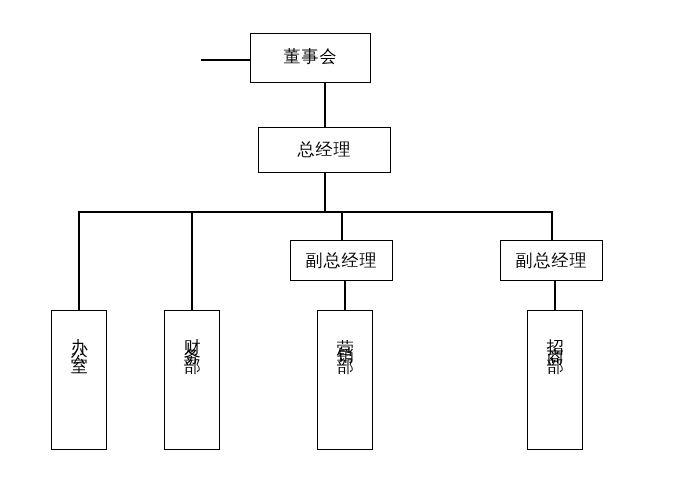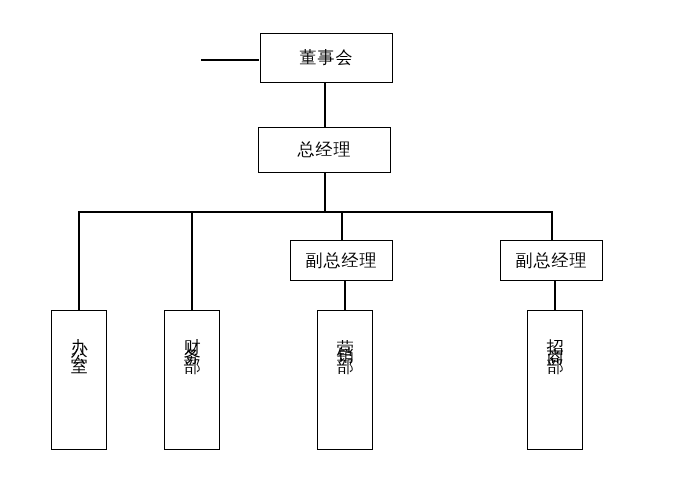--- a/index.html
+++ b/index.html
@@ -53,21 +53,21 @@
   }
   .conn-h { height: 1.6px; }
   .conn-v { width: 1.6px; }
 </style>
 </head>
 <body>
 
 <div id="chart-canvas">
 
 
-  <div class="node" style="left:260px; top:33px; width:133px; height:50px;">
+  <div class="node" style="left:250px; top:33px; width:121px; height:50px;font-family:Liberation Mono, monospace;">
     <span class="node-label">董事会</span>
   </div>
 
   <div class="connector conn-h" style="left:201px; top:59px; width:58px;"></div>
 
   <div class="node" style="left:258px; top:127px; width:133px; height:46px;">
     <span class="node-label">总经理</span>
   </div>
 
   <div class="connector conn-v" style="left:324px; top:83px; height:45px;"></div>

